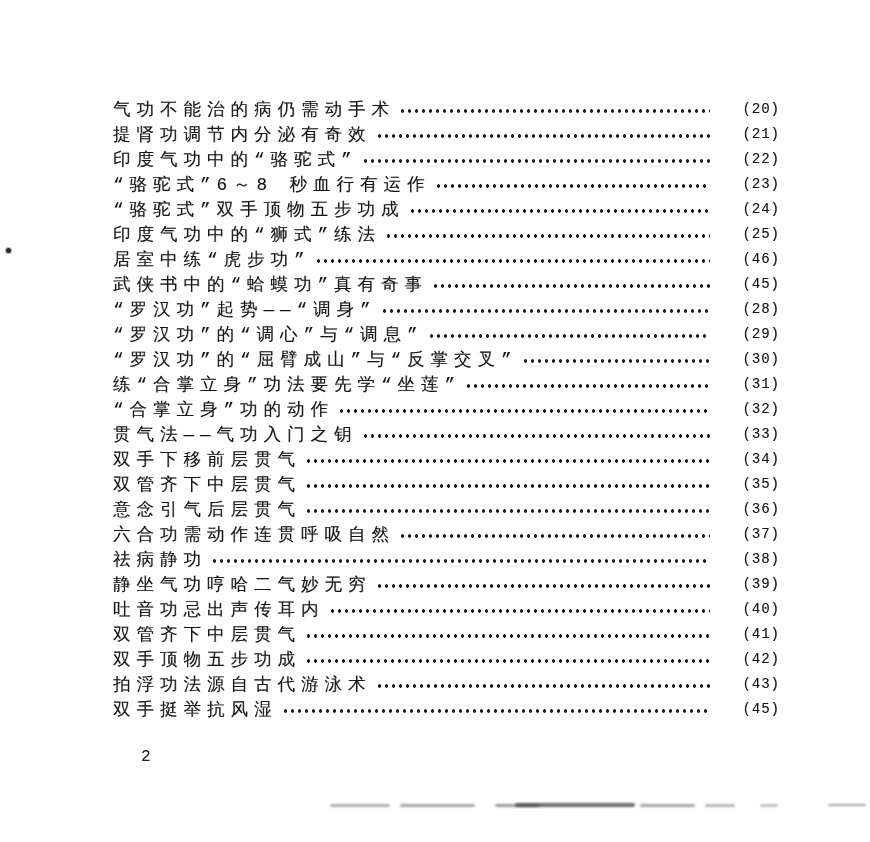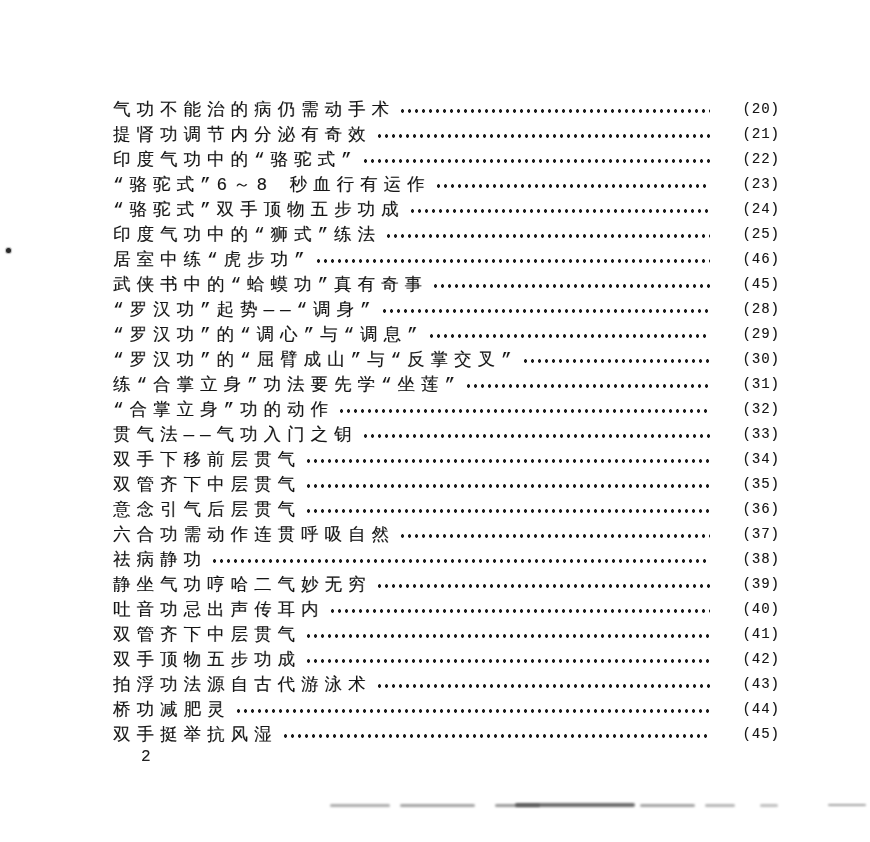--- a/index.html
+++ b/index.html
@@ -200,25 +200,20 @@
       <span class="toc-title">双手顶物五步功成</span>
       <span class="toc-leader"></span>
       <span class="toc-page">(42)</span>
     </div>
     <div class="toc-row">
       <span class="toc-title">拍浮功法源自古代游泳术</span>
       <span class="toc-leader"></span>
       <span class="toc-page">(43)</span>
     </div>
     <div class="toc-row">
-      <span class="toc-title">桥功减肥灵</span>
-      <span class="toc-leader"></span>
-      <span class="toc-page">(44)</span>
-    </div>
-    <div class="toc-row">
       <span class="toc-title">双手挺举抗风湿</span>
       <span class="toc-leader"></span>
       <span class="toc-page">(45)</span>
     </div>
 
   </div>
 
   <div class="folio">2</div>
 
   <div class="smudge-strip">

